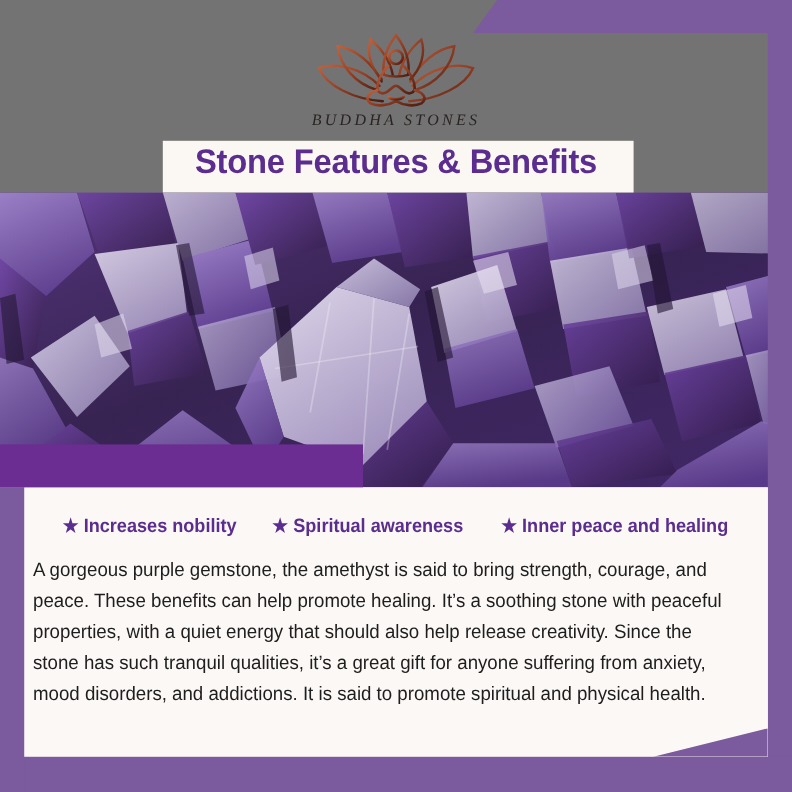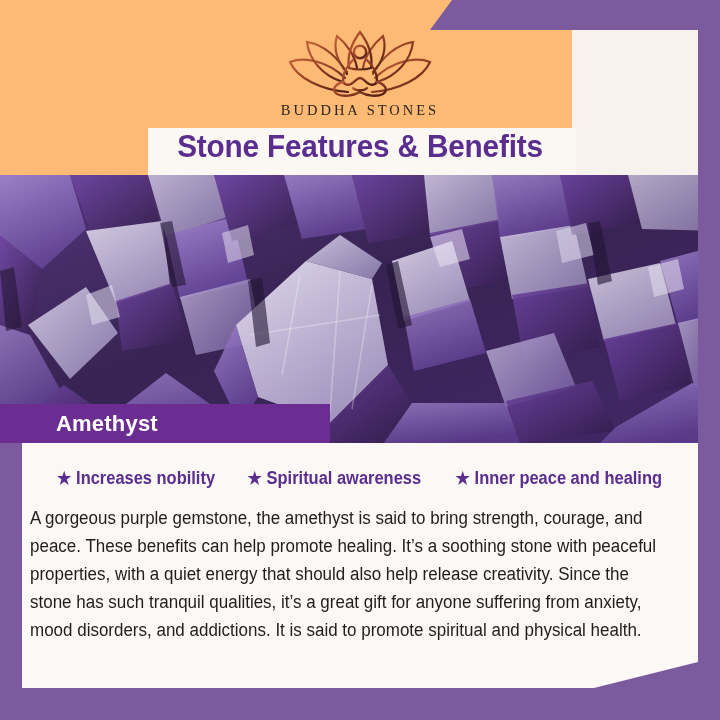--- a/index.html
+++ b/index.html
@@ -31,22 +31,22 @@
   }
   .frame-bottom-notch{
     position:absolute;right:22px;bottom:32px;width:130px;height:26px;
     background:#7B5A9E;
     clip-path:polygon(26px 100%,100% 0,100% 100%,0 100%);
     z-index:3;
   }
 
   
   .header{
-    position:absolute;top:0;left:0;width:572px;height:175px;
-    background:#fdba74;z-index:1;
+    position:absolute;top:0;left:0;width:720px;height:175px;
+    background:#737373;z-index:1;font-style:italic;
   }
   .logo-wrap{
     position:absolute;top:26px;left:0;width:720px;text-align:center;
   }
   .logo-mark{display:block;margin:0 auto;}
   .logo-text{
     margin-top:4px;font-family:"Liberation Serif", serif;
     font-size:14.5px;letter-spacing:3.0px;color:#2B2320;
     text-align:center;font-weight:400;
   }
@@ -251,21 +251,20 @@
         <polygon points="588,48 600,46 612,106 598,110"></polygon>
         <polygon points="248,106 262,102 270,168 256,172"></polygon>
         <polygon points="0,96 14,92 22,152 6,156"></polygon>
       </g>
 
       <rect x="0" y="0" width="720" height="268" fill="url(#lilac)" opacity="0.07"></rect>
     </svg>
   </div>
 
   <div class="label-bar"></div>
-  <div class="label-text">Amethyst</div>
 
   <div class="card"></div>
 
   <div class="benefits">
     <div class="benefit">
       <span class="star">★</span>
       <span>Increases nobility</span>
     </div>
     <div class="benefit">
       <span class="star">★</span>

